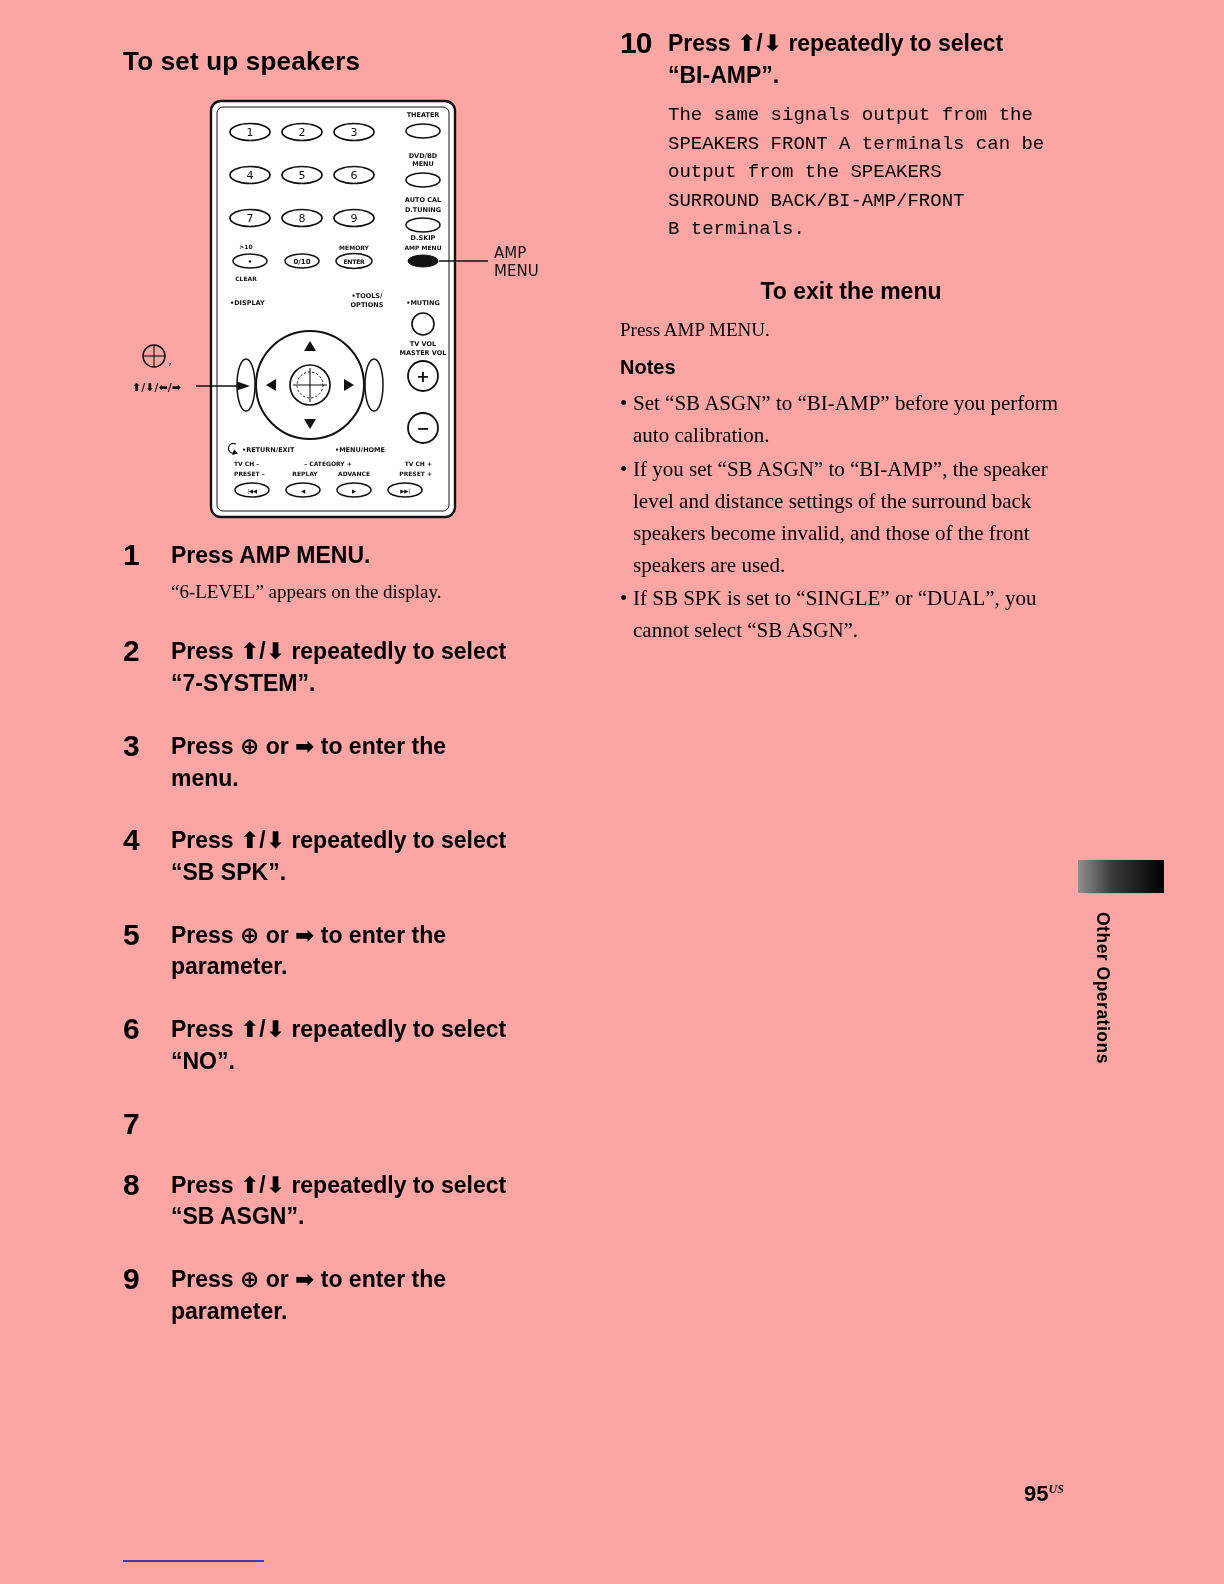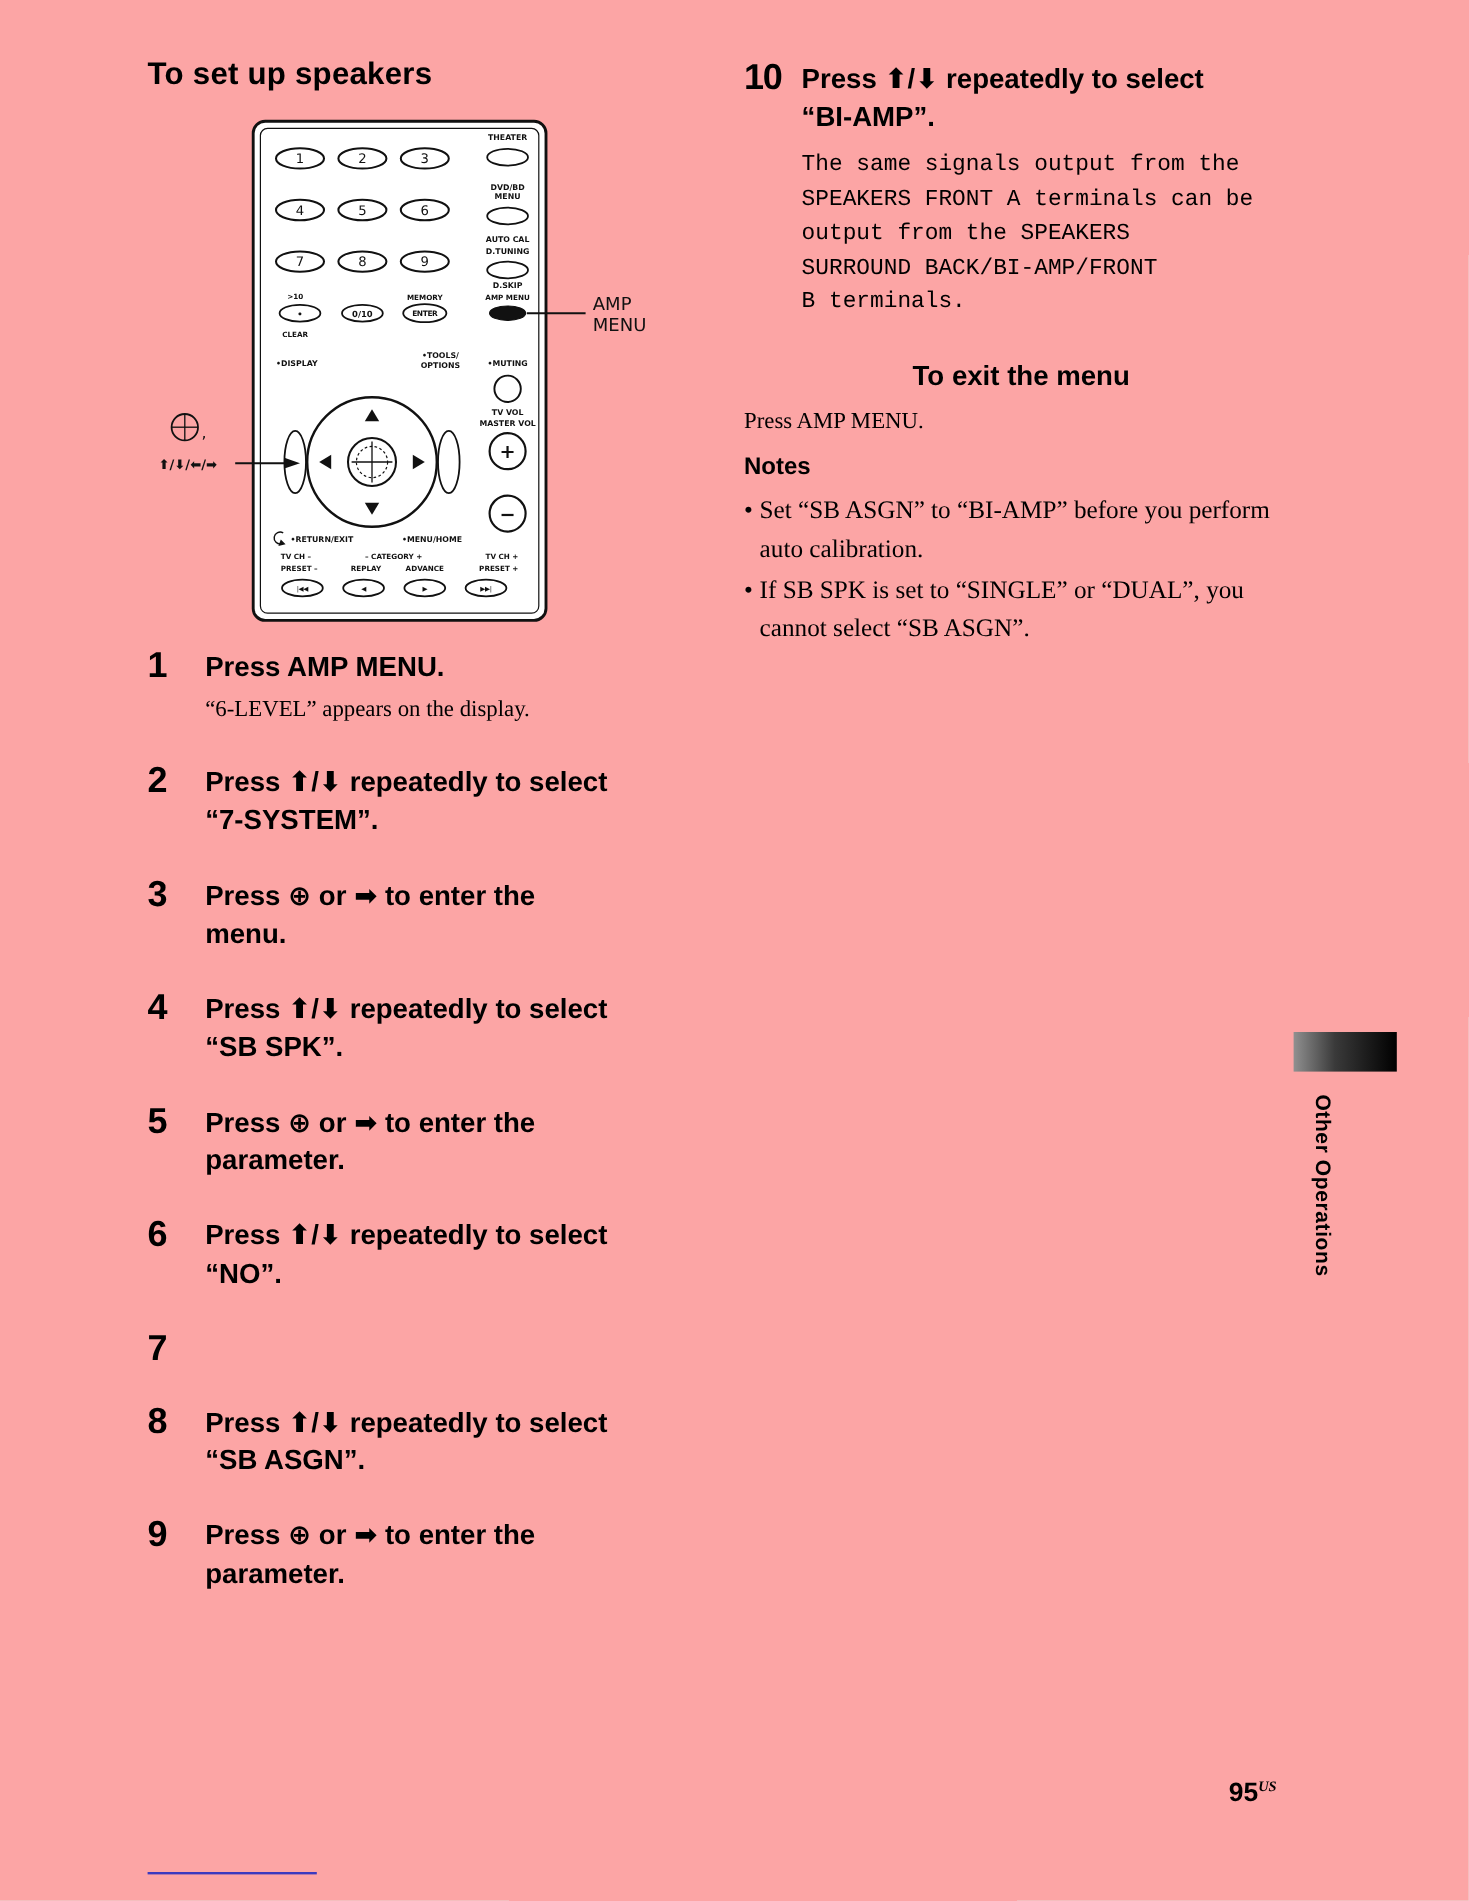--- a/index.html
+++ b/index.html
@@ -21,21 +21,21 @@
   .comma{font-size:13px;}
   .big-sign{font-size:16px;font-weight:bold;}
 
   .steps{position:absolute;left:123px;top:540px;width:452px;}
   .step{display:flex;margin-bottom:31px;}
   .step-num{width:48px;flex:0 0 48px;font-size:30px;font-weight:bold;line-height:1.0;letter-spacing:-1px;}
   .step-content{flex:1;}
   .step-title{font-size:23px;font-weight:bold;line-height:1.38;white-space:pre-line;}
   .step-body{font-family:"Liberation Serif","DejaVu Serif",serif;font-size:19px;line-height:1.4;margin-top:7px;}
 
-  .col-right{position:absolute;left:620px;top:50px;width:462px;}
+  .col-right{position:absolute;left:620px;top:28px;width:462px;}
   .step10-body{margin-left:48px;font-family:Liberation Mono, monospace;
                font-size:19px;line-height:1.5;white-space:pre-line;margin-top:10px;width:400px;}
   .h-sub{font-size:23px;font-weight:bold;margin:34px 0 14px 0;text-align:center;}
   .serif-line{font-family:"Liberation Serif","DejaVu Serif",serif;font-size:19px;}
   .h-notes{font-size:20px;font-weight:bold;margin:15px 0 9px 0;}
   .note{position:relative;font-family:"Liberation Serif","DejaVu Serif",serif;font-size:21px;
         line-height:1.52;padding-left:13px;white-space:pre-line;margin-bottom:2px;}
   .note::before{content:"•";position:absolute;left:0;top:0;}
 
   .tab{position:absolute;left:1078px;top:860px;width:86px;height:33px;
@@ -243,20 +243,24 @@
 output from the SPEAKERS
 SURROUND BACK/BI-AMP/FRONT
 B terminals.</div>
 
     <div class="h-sub">To exit the menu</div>
     <div class="serif-line">Press AMP MENU.</div>
 
     <div class="h-notes">Notes</div>
     <div class="note">Set “SB ASGN” to “BI-AMP” before you perform
 auto calibration.</div>
+    <div class="note">If you set “SB ASGN” to “BI-AMP”, the speaker
+level and distance settings of the surround back
+speakers become invalid, and those of the front
+speakers are used.</div>
     <div class="note">If SB SPK is set to “SINGLE” or “DUAL”, you
 cannot select “SB ASGN”.</div>
   </div>
 
   <div class="tab"></div>
   <div class="v-label">Other Operations</div>
 
   <div class="pageno"><span>95</span><span class="sup">US</span></div>
 
   <div class="footer-rule"></div>

